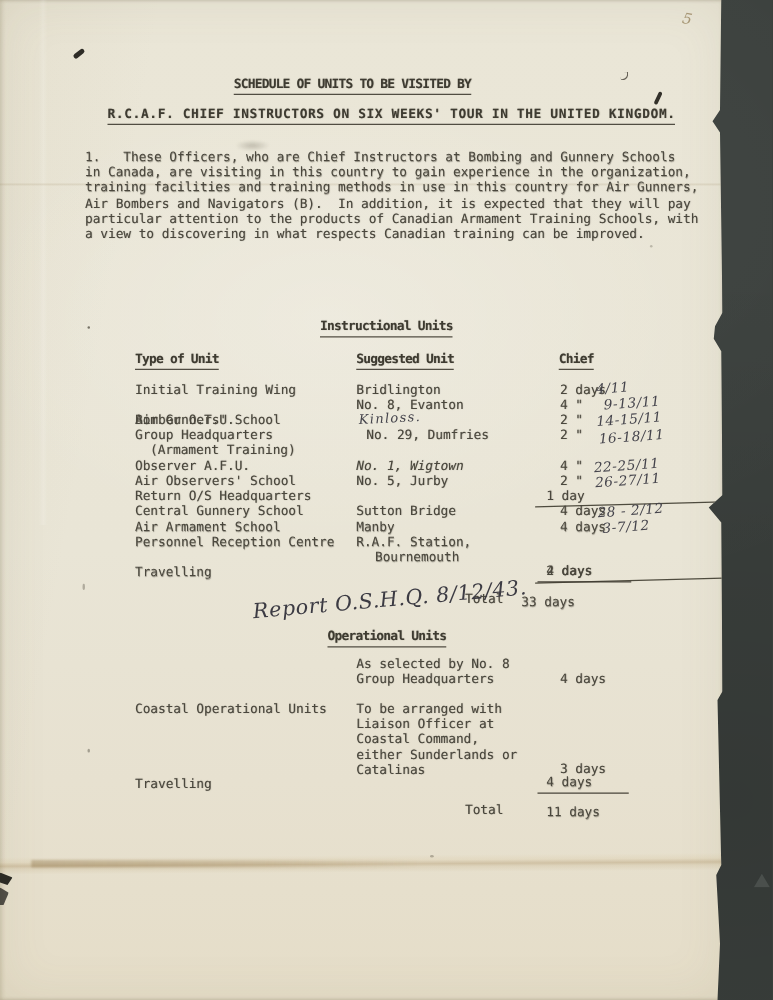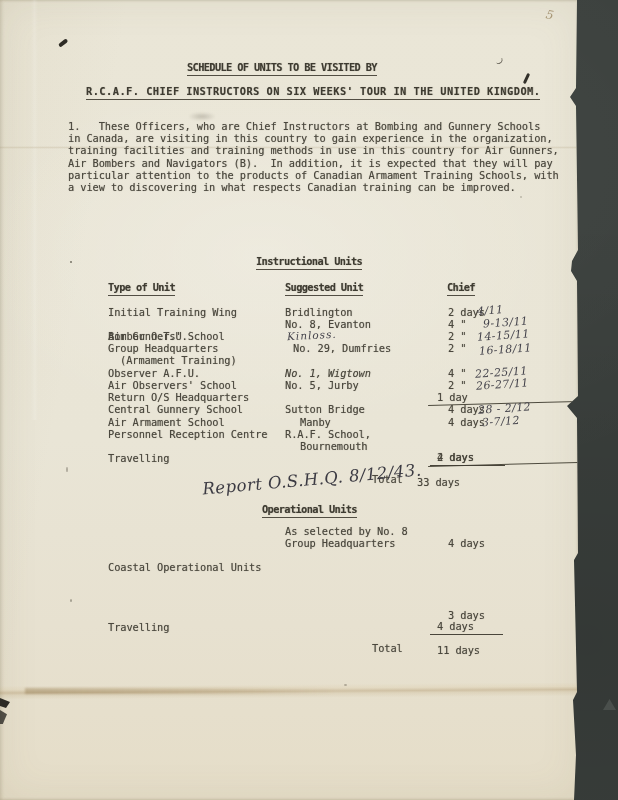--- a/index.html
+++ b/index.html
@@ -92,41 +92,46 @@
   <div class="tw" style="left:448px;top:380px;">2 "</div>
 
   <div class="tw" style="left:108px;top:392px;">Return O/S Headquarters</div>
   <div class="tw strike" style="left:437px;top:392px;">1 day</div>
 
   <div class="tw" style="left:108px;top:404px;">Central Gunnery School</div>
   <div class="tw" style="left:285px;top:404px;">Sutton Bridge</div>
   <div class="tw" style="left:448px;top:404px;">4 days</div>
 
   <div class="tw" style="left:108px;top:417px;">Air Armament School</div>
-  <div class="tw" style="left:300px;top:417px;">Manby</div>
+  <div class="tw" style="left:285px;top:417px;">Manby</div>
   <div class="tw" style="left:448px;top:417px;">4 days</div>
 
   <div class="tw" style="left:108px;top:429px;">Personnel Reception Centre</div>
-  <div class="tw" style="left:285px;top:429px;">R.A.F. School,</div>
+  <div class="tw" style="left:285px;top:429px;">R.A.F. Station,</div>
   <div class="tw" style="left:300px;top:441px;">Bournemouth</div>
   <div class="tw strike" style="left:437px;top:440px;">2 days</div>
 
   <div class="tw" style="left:108px;top:453px;">Travelling</div>
   <div class="tw" style="left:430px;top:452px;width:75px;border-bottom:1.3px solid rgba(64,60,50,0.95);padding-bottom:1px;"><span style="padding-left:7px;">4 days</span></div>
 
   <div class="tw" style="left:372px;top:474px;">Total</div>
   <div class="tw" style="left:417px;top:477px;">33 days</div>
 
   <div class="tw b u cond" style="left:262px;top:504px;">Operational Units</div>
 
   <div class="tw" style="left:285px;top:526px;">As selected by No. 8
 Group Headquarters</div>
   <div class="tw" style="left:448px;top:538px;">4 days</div>
 
   <div class="tw" style="left:108px;top:562px;">Coastal Operational Units</div>
+  <div class="tw" style="left:285px;top:562px;">To be arranged with
+Liaison Officer at
+Coastal Command,
+either Sunderlands or
+Catalinas</div>
   <div class="tw" style="left:448px;top:610px;">3 days</div>
 
   <div class="tw" style="left:108px;top:622px;">Travelling</div>
   <div class="tw" style="left:430px;top:621px;width:73px;border-bottom:1.3px solid rgba(64,60,50,0.95);padding-bottom:1px;"><span style="padding-left:7px;">4 days</span></div>
 
   <div class="tw" style="left:372px;top:643px;">Total</div>
   <div class="tw" style="left:437px;top:645px;">11 days</div>
 
   <div class="hw" style="left:546px;top:8px;font-size:12px;color:rgba(125,100,55,0.60);transform:rotate(12deg);">5</div>
   <div class="hw" style="left:287px;top:329px;font-size:10.5px;letter-spacing:1px;transform:rotate(-3deg);">Kinloss.</div>

